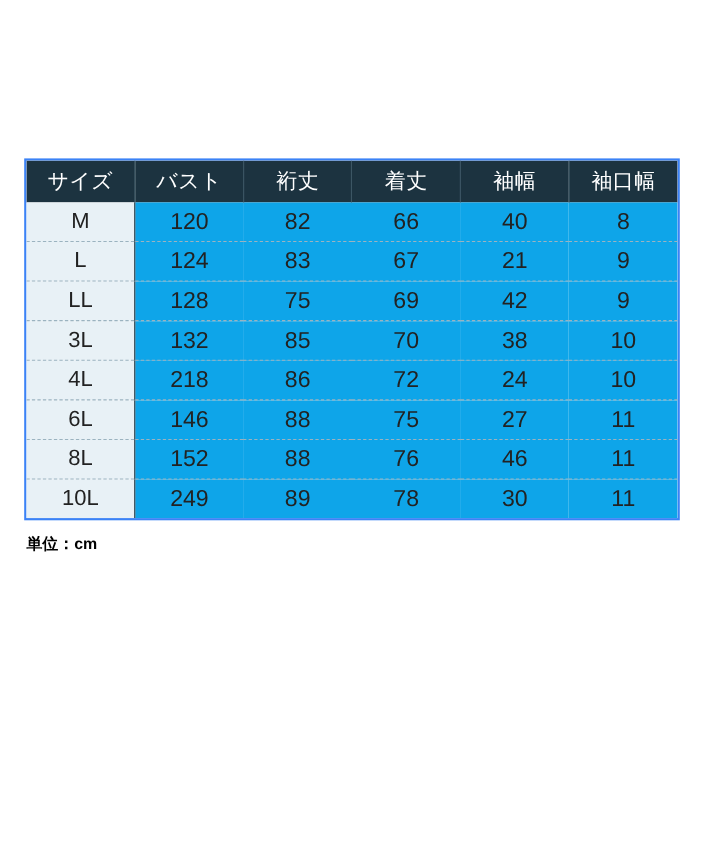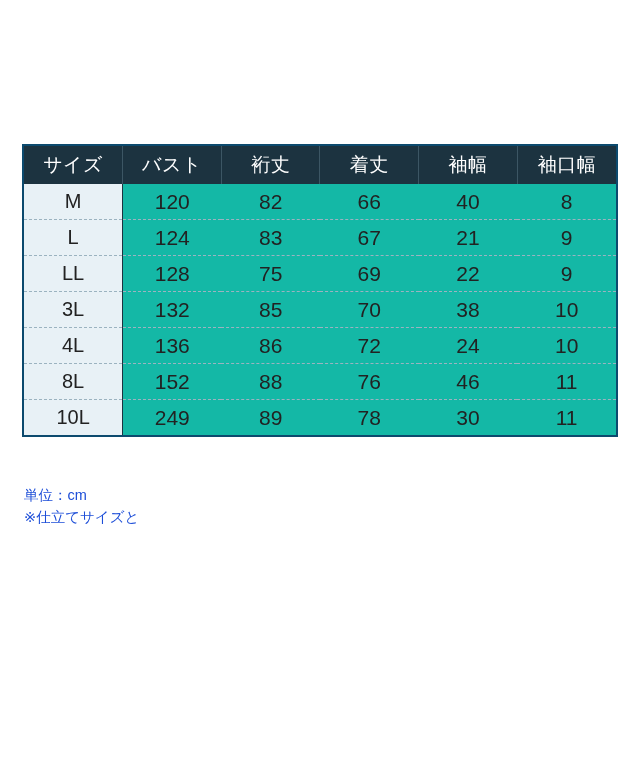--- a/index.html
+++ b/index.html
@@ -44,53 +44,54 @@
     letter-spacing: 0.5px;
     border-right: 1px solid #3c5664;
   }
   .size-table thead th:last-child {
     border-right: none;
   }
   .size-table tbody td {
     height: 33px;
     font-size: 21px;
     border-bottom: 1px dashed #9bb3c0;
-    background: #14b8a6;
+    background: #0ea5e9;
   }
   .size-table tbody tr:last-child td {
     border-bottom: none;
   }
   .size-table tbody td.size-col {
     background: #e8f1f6;
     font-size: 20px;
     border-right: 1px solid #1c3340;
   }
   .table-wrap {
     position: absolute;
     left: 22px;
     top: 144px;
     width: 596px;
-    border: 2px solid #0c4a6e;
+    border: 2px solid #3b82f6;
     box-sizing: border-box;
     overflow: hidden;
   }
   .table-wrap .size-table {
     position: static;
     left: auto;
     top: auto;
     width: 100%;
   }
   .notes {
     position: absolute;
     left: 24px;
     top: 484px;
     width: 560px;
     font-size: 14.5px;
     line-height: 22px;
-    color: #1d4ed8;
+    color: #000000;
+    font-weight: bold;
   }
   .notes div {
     white-space: pre-wrap;
   }
 </style>
 </head>
 <body>
 
 <div class="page">
 
@@ -121,38 +122,46 @@
           <td>83</td>
           <td>67</td>
           <td>21</td>
           <td>9</td>
         </tr>
         <tr>
           <td class="size-col">LL</td>
           <td>128</td>
           <td>75</td>
           <td>69</td>
-          <td>22</td>
+          <td>42</td>
           <td>9</td>
         </tr>
         <tr>
           <td class="size-col">3L</td>
           <td>132</td>
           <td>85</td>
           <td>70</td>
           <td>38</td>
           <td>10</td>
         </tr>
         <tr>
           <td class="size-col">4L</td>
-          <td>136</td>
+          <td>218</td>
           <td>86</td>
           <td>72</td>
           <td>24</td>
           <td>10</td>
+        </tr>
+        <tr>
+          <td class="size-col">6L</td>
+          <td>146</td>
+          <td>88</td>
+          <td>75</td>
+          <td>27</td>
+          <td>11</td>
         </tr>
         <tr>
           <td class="size-col">8L</td>
           <td>152</td>
           <td>88</td>
           <td>76</td>
           <td>46</td>
           <td>11</td>
         </tr>
         <tr>
@@ -162,16 +171,15 @@
           <td>78</td>
           <td>30</td>
           <td>11</td>
         </tr>
       </tbody>
     </table>
   </div>
 
   <div class="notes">
     <div>単位：cm</div>
-    <div>※仕立てサイズと</div>
   </div>
 
 </div>
 
 </body></html>

